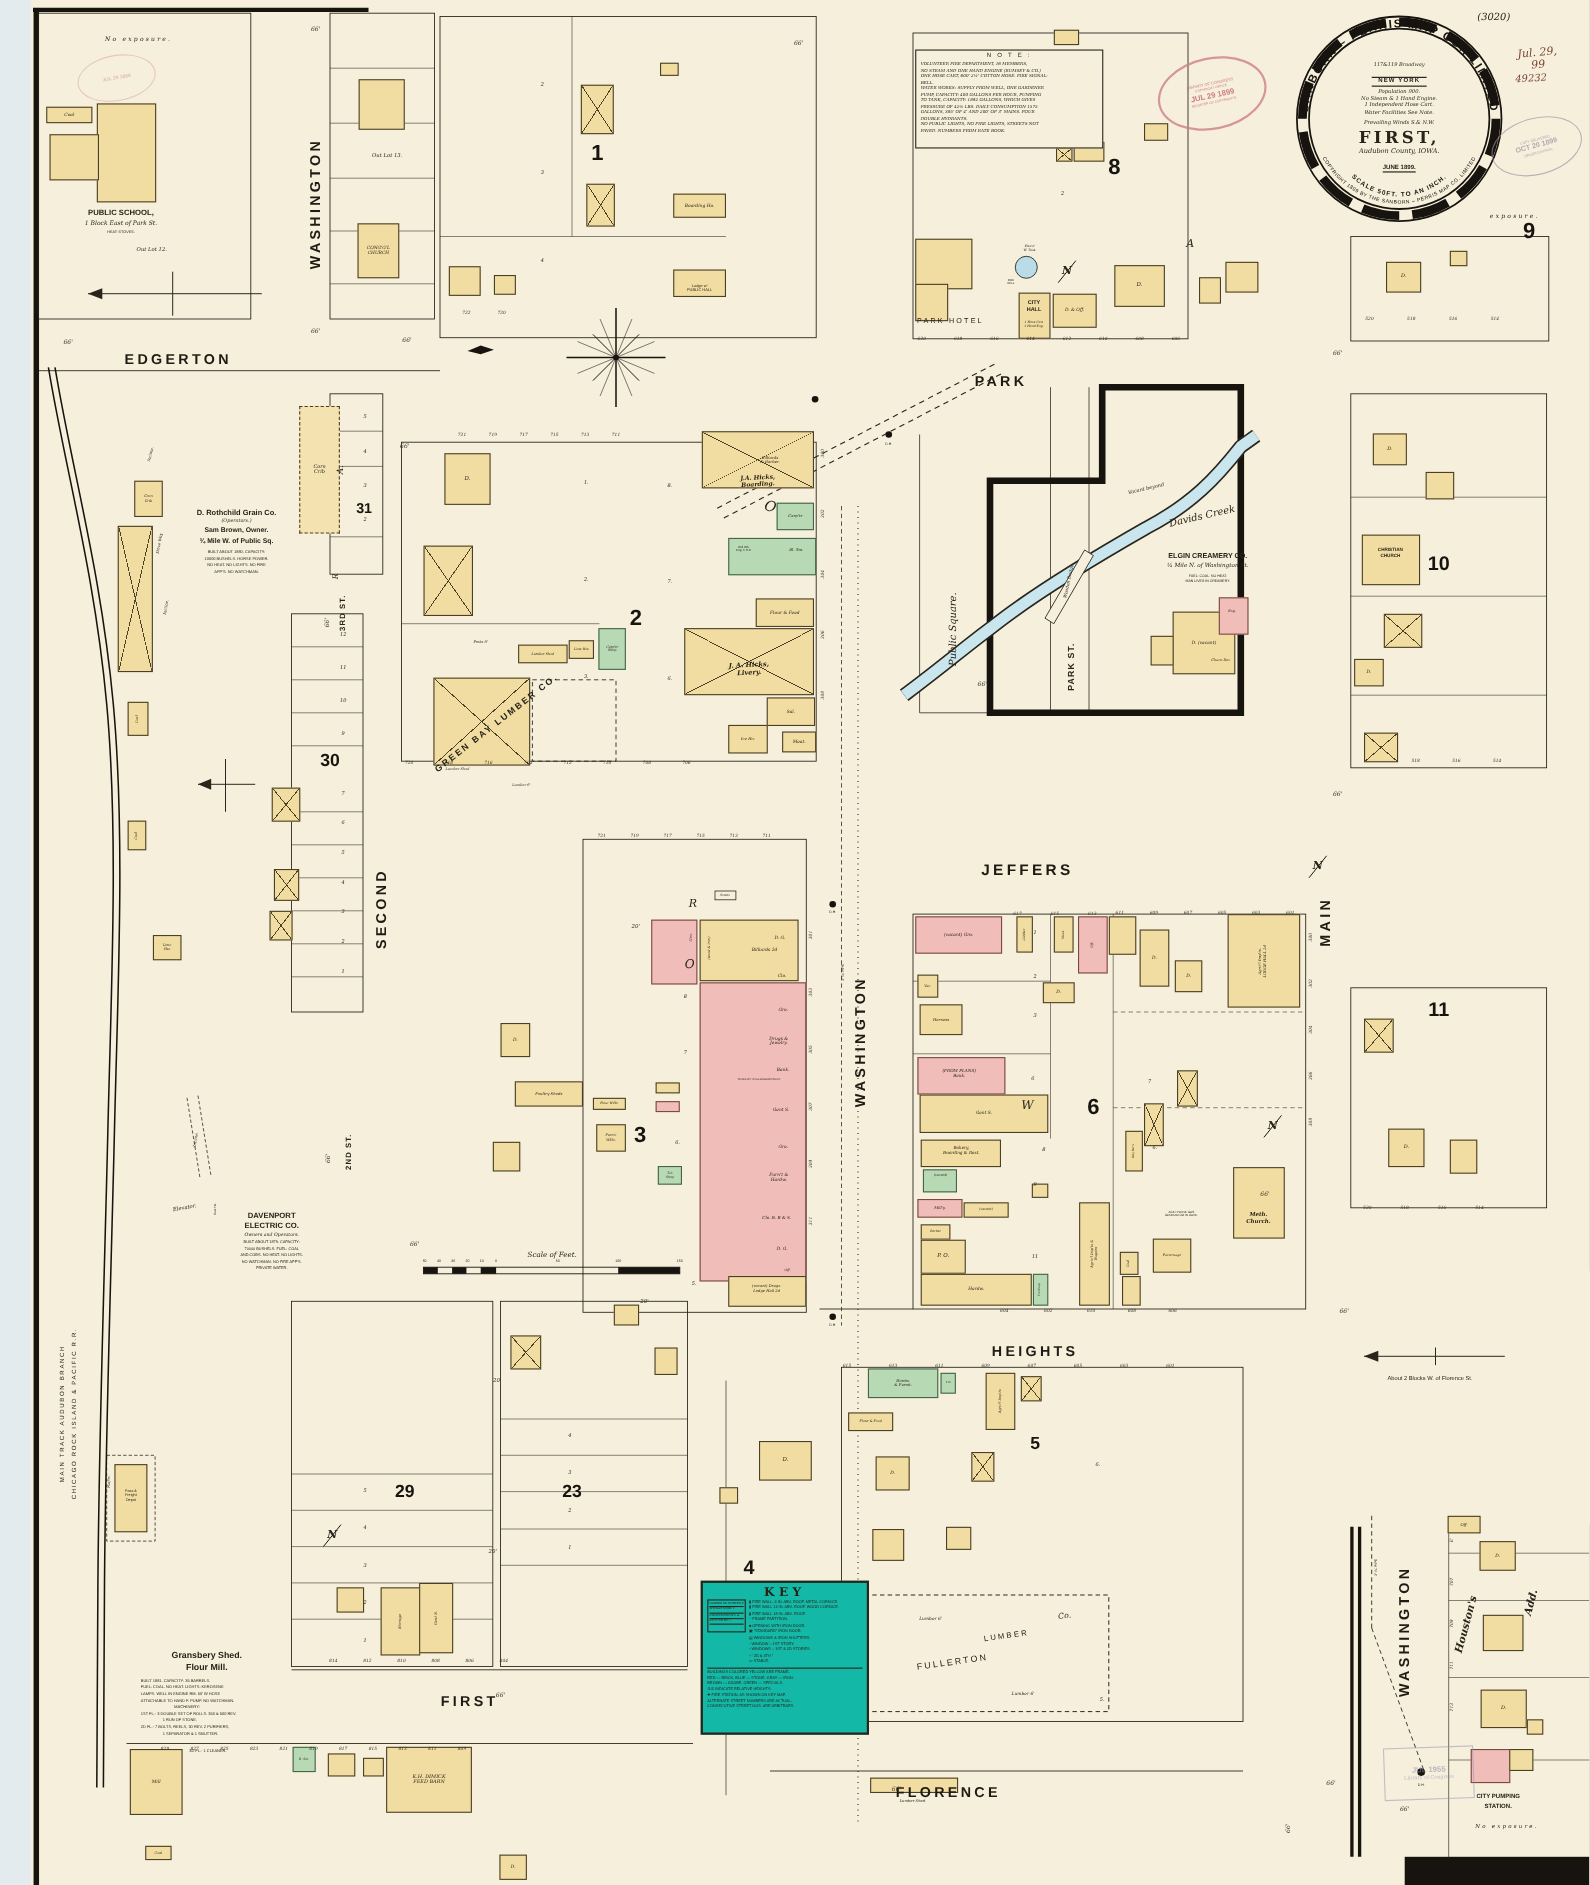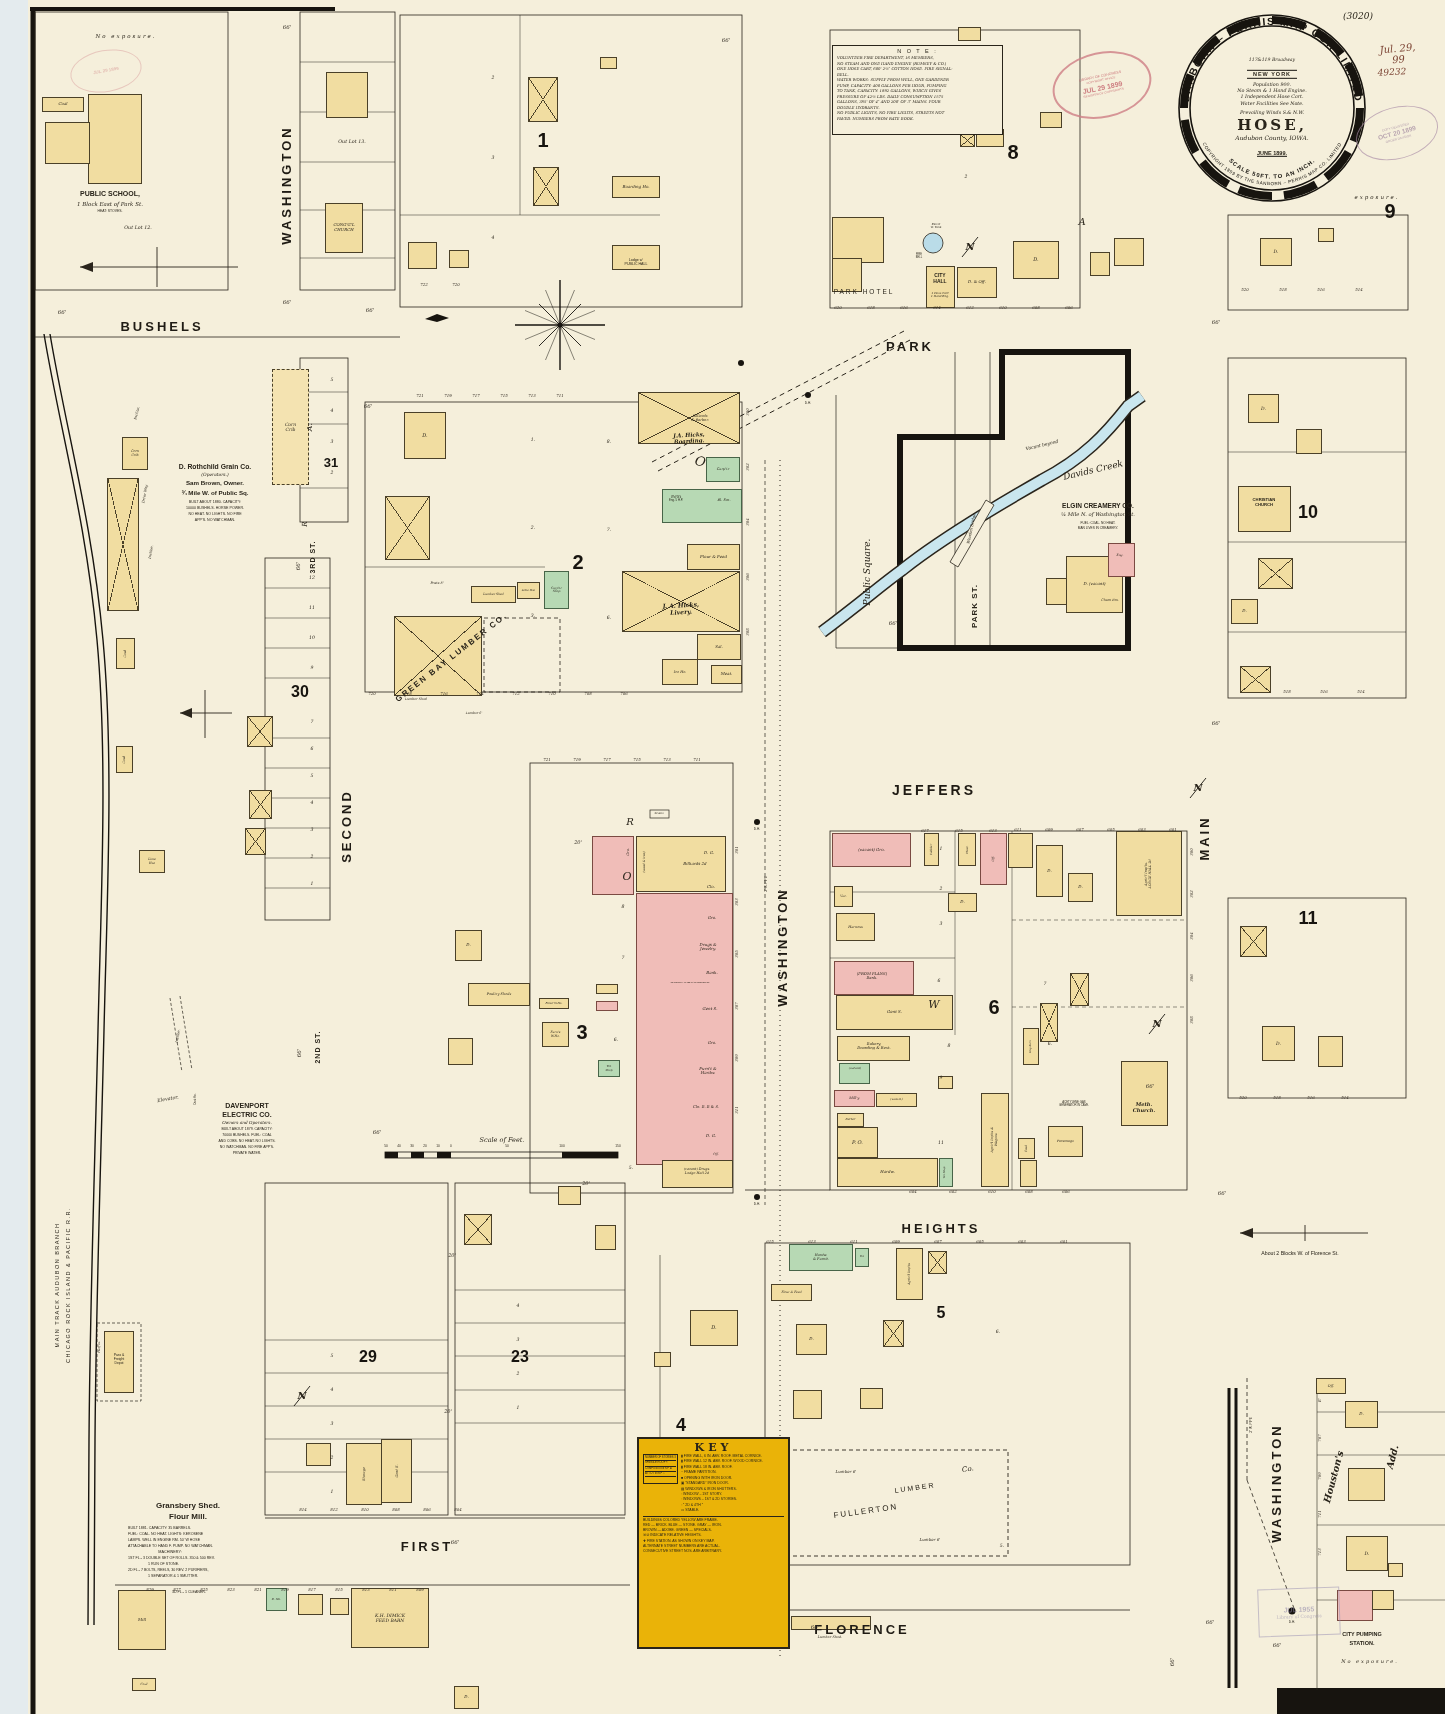--- a/index.html
+++ b/index.html
@@ -30,22 +30,22 @@
   .b-yd{background:#f4e3b1;border-style:dashed;}
   .bx{background-image:
       linear-gradient(to top right,transparent calc(50% - 0.4px),#4a4028 calc(50% - 0.4px),#4a4028 calc(50% + 0.4px),transparent calc(50% + 0.4px)),
       linear-gradient(to bottom right,transparent calc(50% - 0.4px),#4a4028 calc(50% - 0.4px),#4a4028 calc(50% + 0.4px),transparent calc(50% + 0.4px));}
   
   #notebox{position:absolute;left:832px;top:45px;width:171px;height:90px;border:1px solid #29241a;
            background:#f5efdb;z-index:5;padding:2px 4px;box-sizing:border-box;}
   .nb-title{text-align:center;font-size:5.5px;letter-spacing:2px;margin-bottom:1px;}
   .nb-lines div{font-size:3.8px;line-height:1.45;font-style:italic;font-family:"DejaVu Serif",serif;}
   
-  #keybox{position:absolute;left:637px;top:1437px;width:153px;height:212px;border:2px double #29241a;
-          background:#eab308;z-index:5;padding:2px 4px;box-sizing:border-box;}
+  #keybox{position:absolute;left:637px;top:1437px;width:153px;height:140px;border:2px double #29241a;
+          background:#14b8a6;z-index:5;padding:2px 4px;box-sizing:border-box;}
   .key-title{text-align:center;font-family:"DejaVu Serif",serif;font-weight:bold;font-size:11px;letter-spacing:4px;}
   .key-cols{display:flex;gap:3px;}
   .key-sub{border:0.8px solid #29241a;padding:1px;height:26px;}
   .key-sub div{font-size:2.7px;line-height:1.6;border-bottom:0.4px solid #29241a;}
   .key-main{flex:1;}
   .key-main div{font-size:3.5px;line-height:1.55;}
   .key-notes{margin-top:2px;border-top:0.6px solid #29241a;padding-top:1px;}
   .key-notes div{font-size:3.5px;line-height:1.5;}
   
   #seal{position:absolute;left:1175px;top:11px;width:194px;height:194px;z-index:5;}
@@ -281,21 +281,21 @@
       <text class="s-sc" text-anchor="middle"><textPath href="#arcSc" startOffset="50%">SCALE 50FT. TO AN INCH.</textPath></text>
     </svg>
     <div class="s-inner">
       <div class="s-addr">117&amp;119 Broadway</div>
       <div><span class="s-ny">NEW YORK</span></div>
       <div class="s-i">Population 900.</div>
       <div class="s-i">No Steam &amp; 1 Hand Engine.</div>
       <div class="s-i">1 Independent Hose Cart.</div>
       <div class="s-i">Water Facilities See Note.</div>
       <div class="s-w">Prevailing Winds S.&amp; N.W.</div>
-      <div class="s-town">HOSE,</div>
+      <div class="s-town">FIRST,</div>
       <div class="s-county">Audubon County, IOWA.</div>
       <div><span class="s-date">JUNE 1899.</span></div>
     </div>
   </div>
 
   <div id="stamp1" class="stamp">
     <div class="l1">LIBRARY OF CONGRESS</div>
     <div class="l2">COPYRIGHT OFFICE</div>
     <div class="l3">JUL 29 1899</div>
     <div class="l4">REGISTER OF COPYRIGHTS</div>
@@ -311,21 +311,21 @@
   </div>
   <div id="stamp4" class="stamp">
     <div class="l1">JUL 29 1899</div>
   </div>
 <div class="tx ii sp" style="left: 126px; top: 36px; font-size: 5.5px; transform: translate(-50%, -50%) rotate(0deg);">No exposure.</div>
     <div class="tx ii" style="left: 138px; top: 228px; font-size: 4.8px; transform: translate(-50%, -50%) rotate(0deg);">Out Lot 12.</div>
     <div class="tx ii" style="left: 352px; top: 142px; font-size: 4.8px; transform: translate(-50%, -50%) rotate(0deg);">Out Lot 13.</div>
     <div class="tx b" style="left: 110px; top: 194px; font-size: 7px; transform: translate(-50%, -50%) rotate(0deg);">PUBLIC SCHOOL,</div>
     <div class="tx ii" style="left: 110px; top: 204px; font-size: 5.5px; transform: translate(-50%, -50%) rotate(0deg);">1 Block East of Park St.</div>
     <div class="tx " style="left: 110px; top: 212px; font-size: 3.4px; transform: translate(-50%, -50%) rotate(0deg);">HEAT: STOVES.</div>
-    <div class="tx st" style="left: 162px; top: 327px; font-size: 13px; transform: translate(-50%, -50%) rotate(0deg);">BUSHELS</div>
+    <div class="tx st" style="left: 162px; top: 327px; font-size: 13px; transform: translate(-50%, -50%) rotate(0deg);">EDGERTON</div>
     <div class="tx st" style="left: 287px; top: 185px; font-size: 13px; transform: translate(-50%, -50%) rotate(-90deg);">WASHINGTON</div>
     <div class="tx st" style="left: 910px; top: 347px; font-size: 13px; transform: translate(-50%, -50%) rotate(0deg);">PARK</div>
     <div class="tx st" style="left: 934px; top: 791px; font-size: 14px; transform: translate(-50%, -50%) rotate(0deg);">JEFFERS</div>
     <div class="tx st" style="left: 783px; top: 947px; font-size: 13px; transform: translate(-50%, -50%) rotate(-90deg);">WASHINGTON</div>
     <div class="tx st" style="left: 1205px; top: 838px; font-size: 13px; transform: translate(-50%, -50%) rotate(-90deg);">MAIN</div>
     <div class="tx st" style="left: 347px; top: 826px; font-size: 13px; transform: translate(-50%, -50%) rotate(-90deg);">SECOND</div>
     <div class="tx st" style="left: 941px; top: 1229px; font-size: 13px; transform: translate(-50%, -50%) rotate(0deg);">HEIGHTS</div>
     <div class="tx st" style="left: 427px; top: 1547px; font-size: 13px; transform: translate(-50%, -50%) rotate(0deg);">FIRST</div>
     <div class="tx st" style="left: 862px; top: 1588px; font-size: 13px; transform: translate(-50%, -50%) rotate(0deg); margin-top: 42px;">FLORENCE</div>
     <div class="tx st" style="left: 1277px; top: 1483px; font-size: 13px; transform: translate(-50%, -50%) rotate(-90deg);">WASHINGTON</div>

